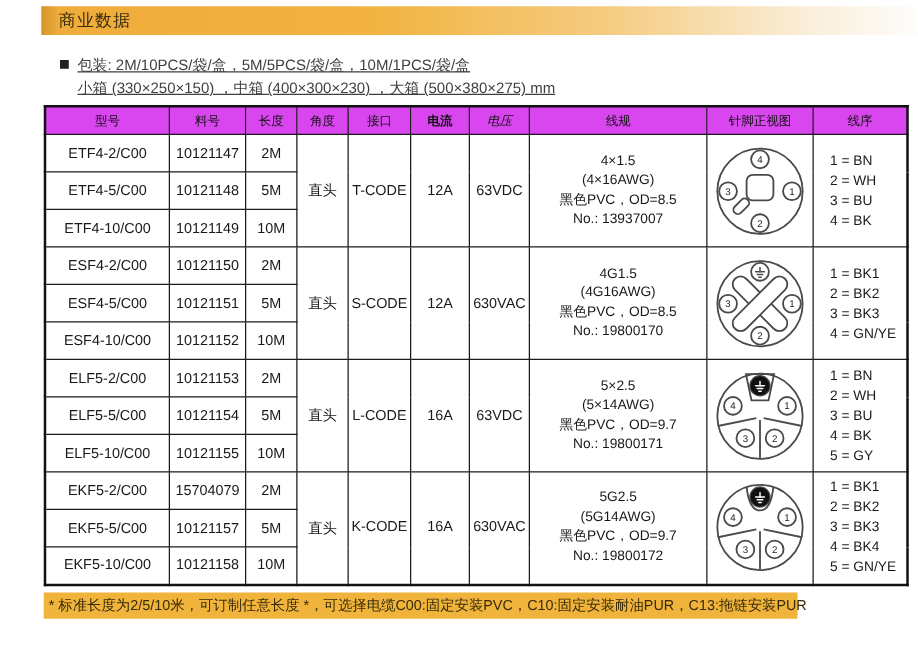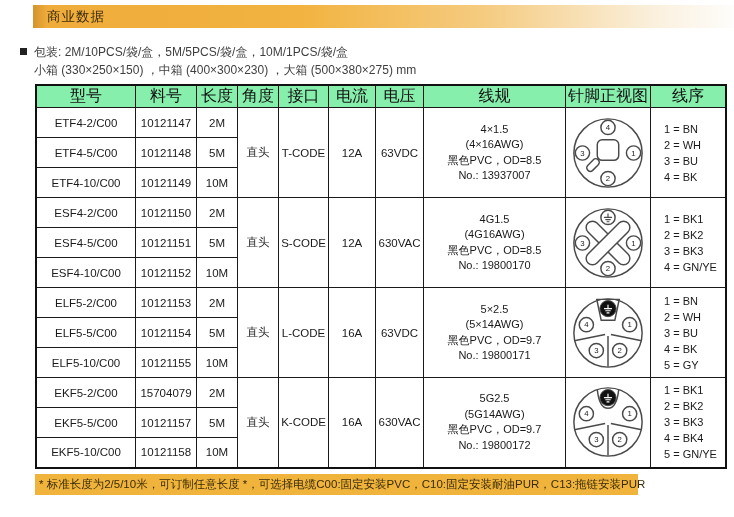--- a/index.html
+++ b/index.html
@@ -6,27 +6,27 @@
   body{
     width:734px;height:517px;position:relative;background:#ffffff;
     font-family:"Liberation Sans",sans-serif;color:#1a1a1a;overflow:hidden;
   }
   .title-bar{
     position:absolute;left:33px;top:5px;right:0;height:23px;
     background:linear-gradient(90deg,#d4942c 0%,#efac3b 2%,#f2b340 38%,#f5cc82 65%,#faefdb 88%,#fefdfb 100%);
     display:flex;align-items:center;padding-left:14px;
     font-size:13.5px;color:#3a2b0e;letter-spacing:1px;
   }
-  .pack{position:absolute;left:20px;top:43px;font-size:12px;line-height:18px;color:#3f3f3f;}
+  .pack{position:absolute;left:48px;top:43px;font-size:12px;line-height:18px;color:#3f3f3f;text-decoration:underline;}
   .pack .sq{display:inline-block;width:7px;height:7px;background:#222;margin-right:7px;vertical-align:1px;}
   .pack .l2{margin-left:14px;}
   .tbl-wrap{position:absolute;left:35px;top:84px;}
   table{border-collapse:collapse;border:2px solid #111;table-layout:fixed;}
   th,td{border:1px solid #1a1a1a;text-align:center;vertical-align:middle;padding:0;font-size:11.5px;color:#1a1a1a;}
-  thead th{background:#86efac;height:21px;font-weight:normal;font-size:16px;color:#111;}
+  thead th{background:#d946ef;height:21px;font-weight:normal;font-size:10px;color:#111;}
   tbody tr{height:30px;}
   td.wire-spec div{font-size:11px;line-height:15.5px;}
   td.wire-seq{text-align:left;padding-left:13px;}
   td.wire-seq div{font-size:11px;line-height:16px;}
   td.pin-cell svg{display:block;margin:0 auto;}
   .footnote{
     position:absolute;left:35px;top:474px;width:603px;height:21px;box-sizing:border-box;
     background:#f0b43c;display:flex;align-items:center;padding-left:4px;
     font-size:11.5px;color:#3a2c08;white-space:nowrap;
   }
@@ -45,22 +45,22 @@
 
 <div class="tbl-wrap">
   <table>
     <thead>
         <tr>
           <th style="width: 98px;">型号</th>
           <th style="width: 60px;">料号</th>
           <th style="width: 40px;">长度</th>
           <th style="width: 40px;">角度</th>
           <th style="width: 49px;">接口</th>
-          <th style="width: 46px;">电流</th>
-          <th style="width: 47px;">电压</th>
+          <th style="width: 46px; font-weight: bold;">电流</th>
+          <th style="width: 47px; font-style: italic;">电压</th>
           <th style="width: 141px;">线规</th>
           <th style="width: 84px;">针脚正视图</th>
           <th style="width: 74px;">线序</th>
         </tr>
       </thead>
     <tbody>
         <tr>
           <td>ETF4-2/C00</td>
           <td>10121147</td>
           <td>2M</td>

